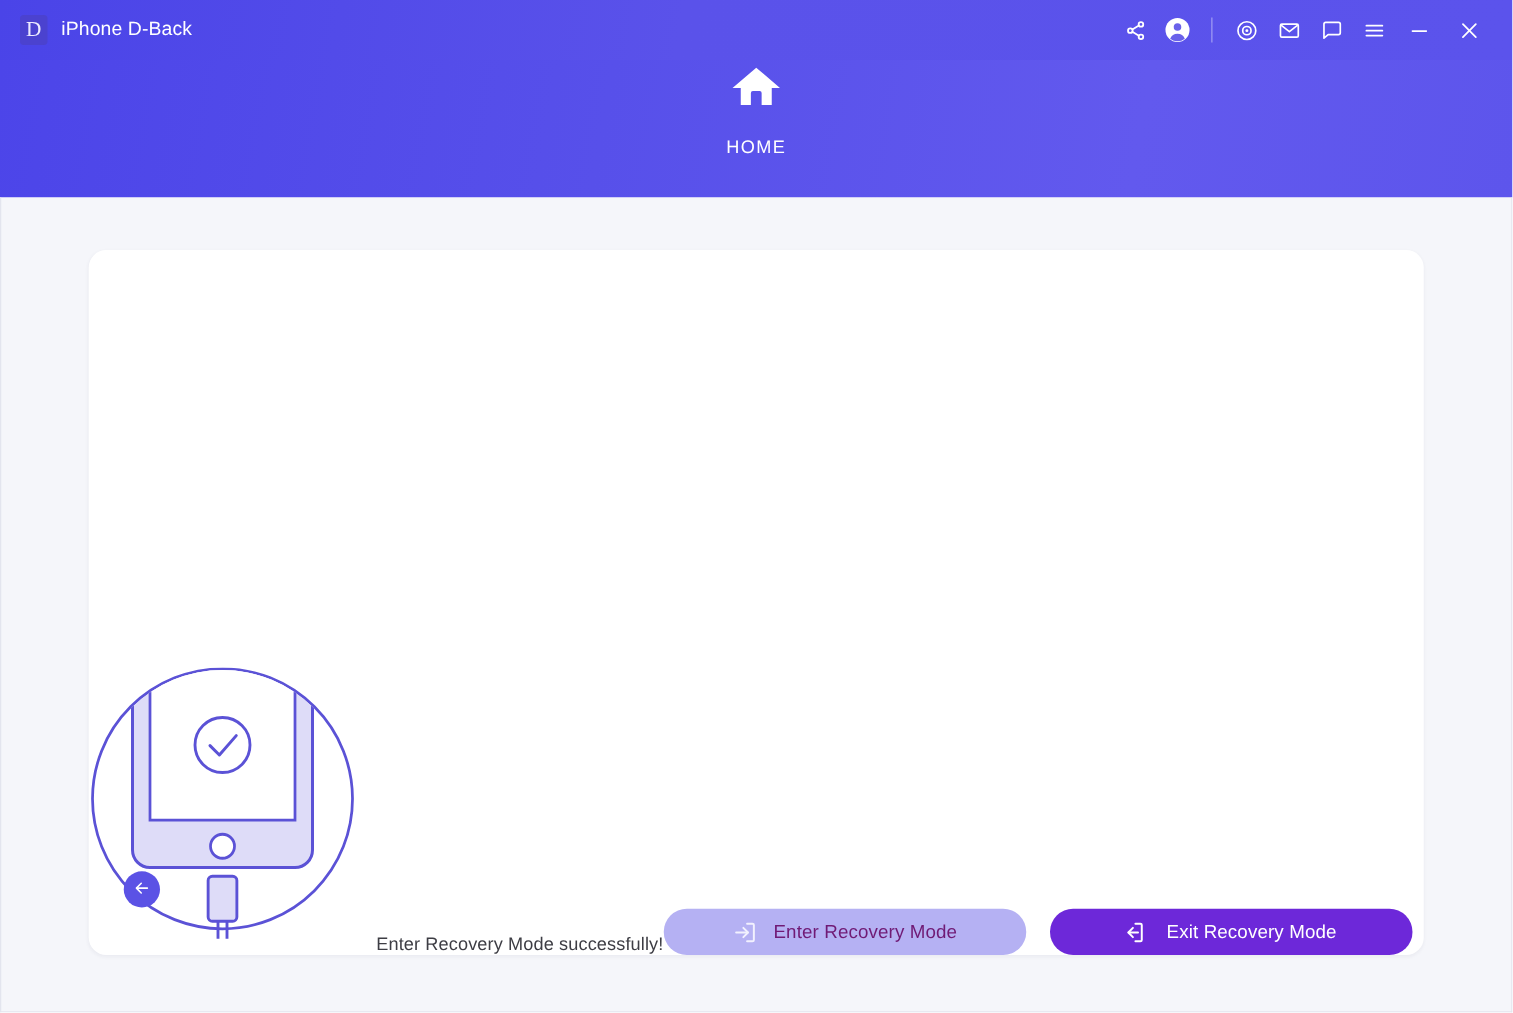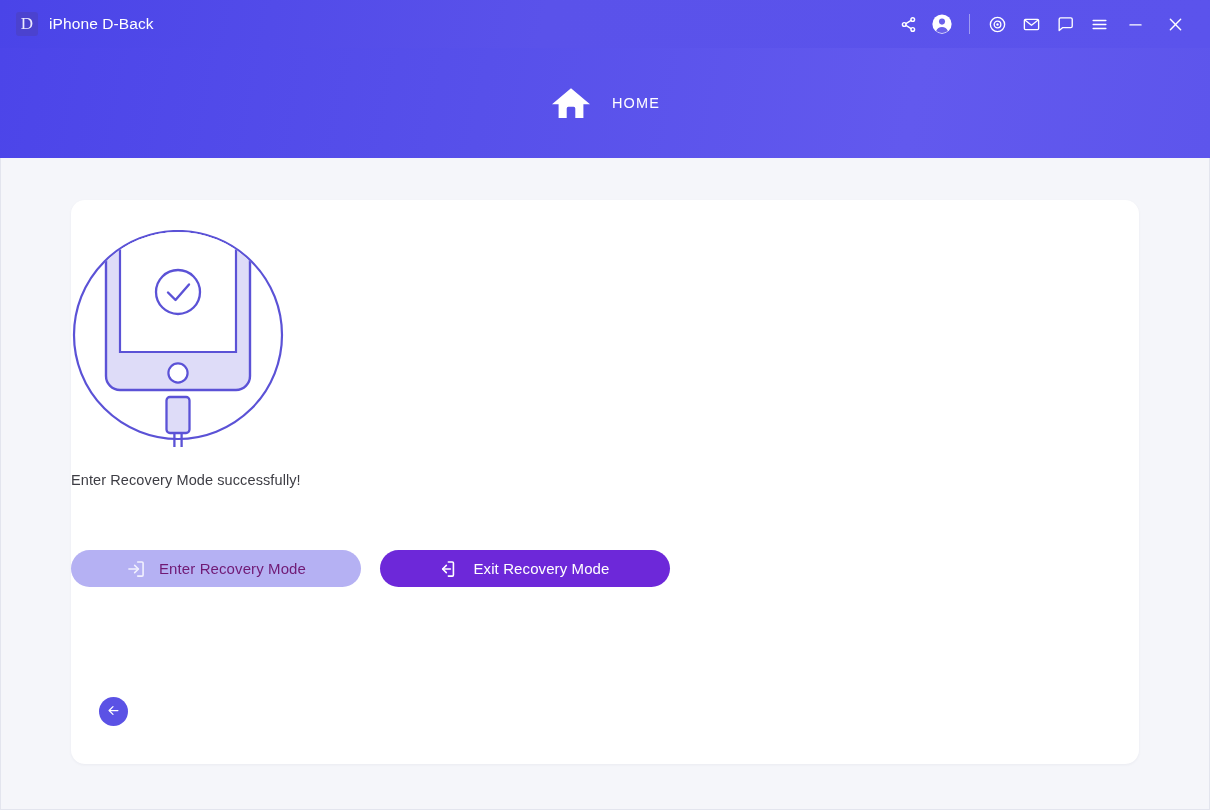--- a/index.html
+++ b/index.html
@@ -93,22 +93,22 @@
     height: 110px;
     flex: 0 0 110px;
     background: linear-gradient(100deg, #4c45e9 0%, #5750ea 40%, #6259ee 75%, #5d55ec 100%);
     display: flex;
   }
 
   .nav-tab {
     position: relative;
     flex: 1 1 0;
     display: flex;
-    align-items: center;
-    justify-content: center;
+    flex-direction: column;
+    align-items: center;
     gap: 20px;
     cursor: pointer;
     color: #ffffff;
   }
 
   .nav-tab + .nav-tab::before {
     content: "";
     position: absolute;
     left: 0;
     top: 8px;
@@ -147,22 +147,21 @@
   }
 
   .panel-card {
     position: relative;
     width: 100%;
     height: 100%;
     background: #ffffff;
     border-radius: 14px;
     box-shadow: 0 1px 3px rgba(40,44,80,0.05);
     display: flex;
-    flex-direction: column;
-    align-items: flex-start;
+    align-items: flex-end;
   }
 
   .illustration {
     margin-top: 30px;
     width: 230px;
     height: 230px;
   }
 
   .status-text {
     margin-top: 12px;

